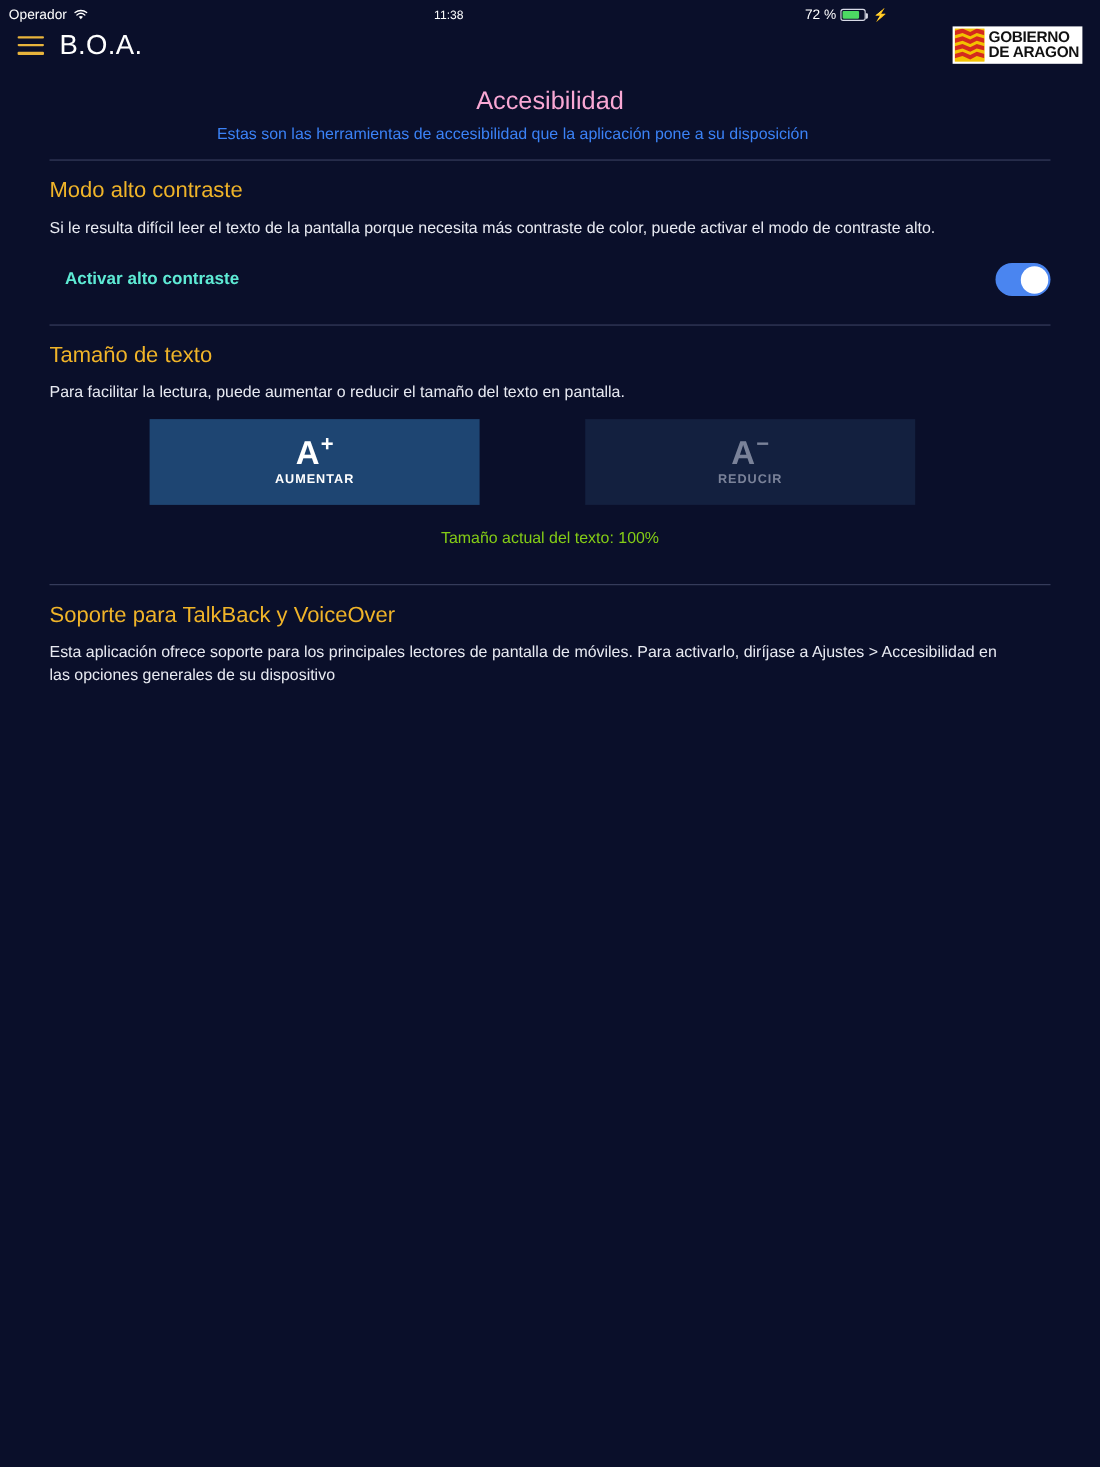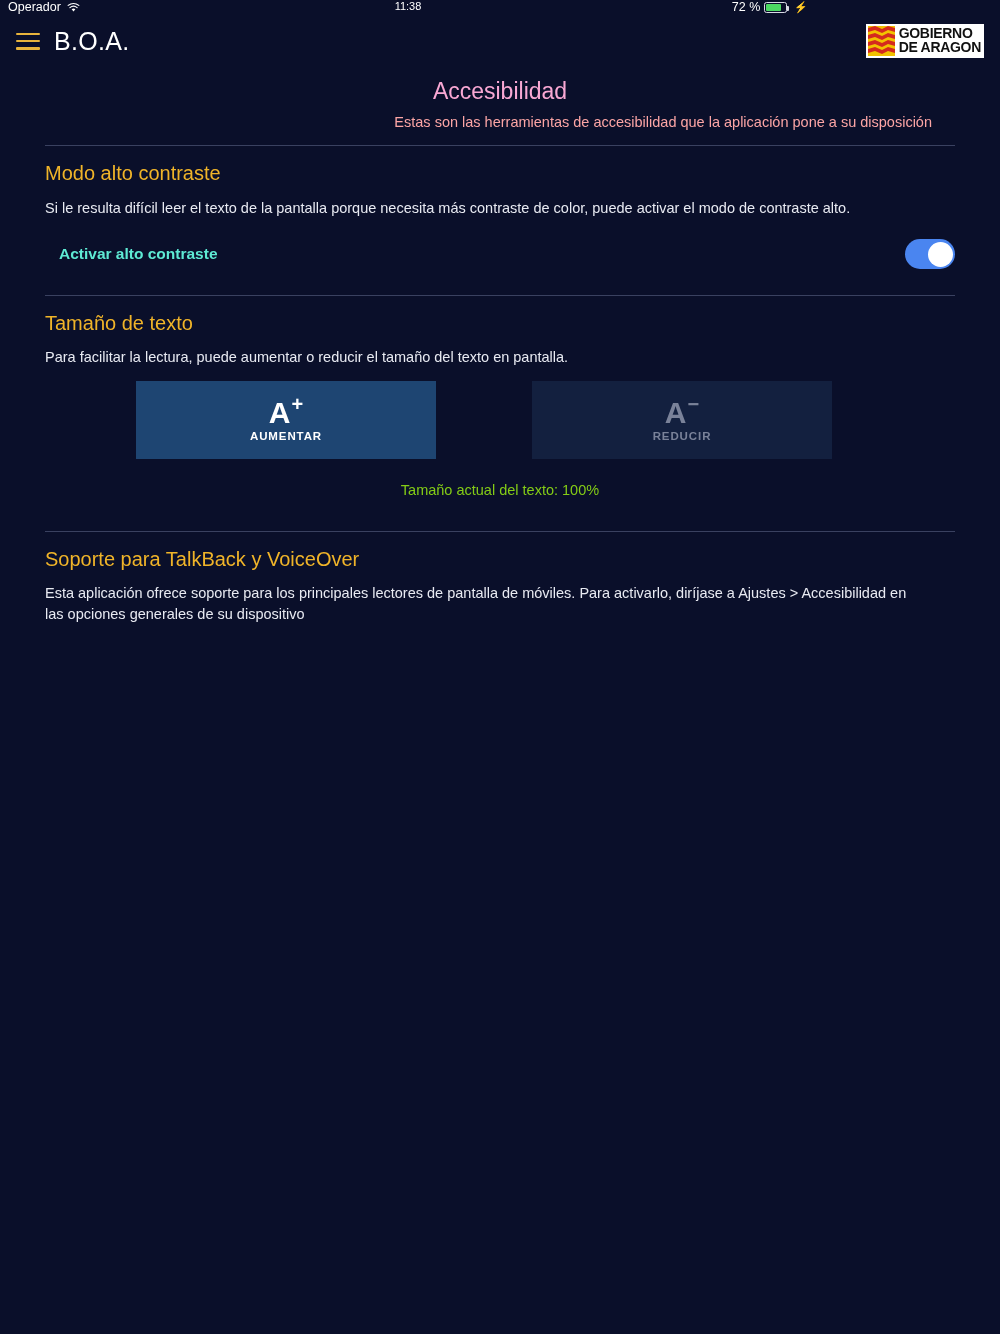--- a/index.html
+++ b/index.html
@@ -19,21 +19,21 @@
     background: #0a0f2a;
   }
 
   
   .status-bar {
     position: absolute;
     top: 0; left: 0;
     width: 816px;
     height: 20px;
     display: flex;
-    align-items: flex-start;
+    align-items: flex-end;
     color: #ffffff;
     font-size: 12.5px;
     padding: 0 8px;
   }
   .status-left { display: flex; align-items: center; gap: 6px; flex: 1; }
   .status-center { flex: 0 0 auto; font-size: 11px; }
   .status-right { display: flex; align-items: center; justify-content: flex-end; gap: 4px; flex: 1; }
 
   .wifi-icon { display: inline-block; width: 13px; height: 11px; position: relative; }
   .wifi-icon svg { display: block; }
@@ -125,22 +125,22 @@
     position: absolute;
     top: 78px; left: 0; width: 1000px;
     text-align: center;
     color: #f9a8d4;
     font-size: 23px;
     font-weight: 400;
   }
   .page-subtitle {
     position: absolute;
     top: 114px; left: 0; width: 932px;
-    text-align: right;
-    color: #fca5a5;
+    text-align: center;
+    color: #3b82f6;
     font-size: 14.5px;
     font-weight: 400;
   }
 
   .divider {
     position: absolute;
     left: 45px;
     width: 910px;
     height: 1px;
     background: #3a4160;

